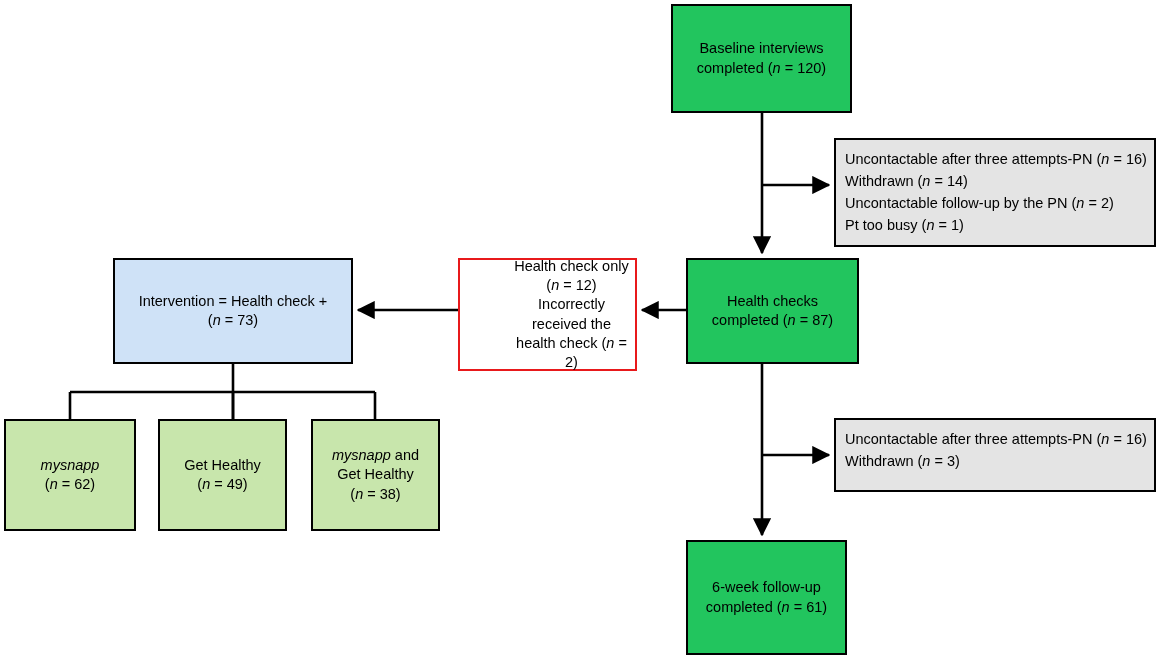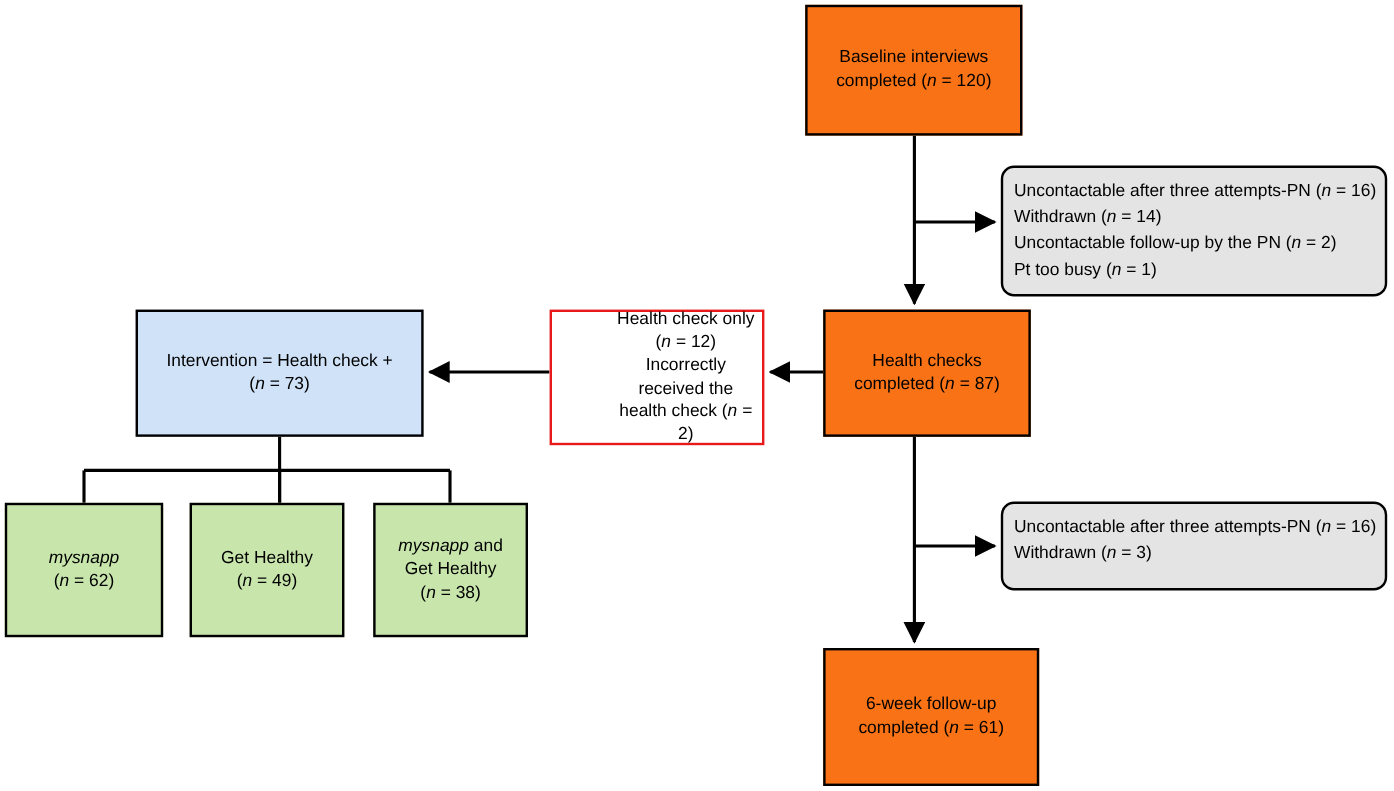--- a/index.html
+++ b/index.html
@@ -5,25 +5,25 @@
   html,body{margin:0;padding:0;background:#ffffff;}
   body{width:1162px;height:659px;position:relative;overflow:hidden;
        font-family:"Liberation Sans","DejaVu Sans",sans-serif;
        -webkit-font-smoothing:antialiased;}
   #canvas{position:absolute;left:0;top:0;width:1162px;height:659px;}
   svg.edges{position:absolute;left:0;top:0;width:1162px;height:659px;pointer-events:none;}
   .node{position:absolute;box-sizing:border-box;border:2px solid #000000;
         display:flex;align-items:center;justify-content:center;text-align:center;
         font-size:14.5px;line-height:1.32;color:#000000;}
   .node .txt{padding:0 6px;width:100%;}
-  .orange{background:#f97316;}
+  .orange{background:#22c55e;}
   .blue{background:#cfe2f7;align-items:center;}
   .green{background:#c8e6ac;}
   .red{background:#ffffff;border-color:#e8191b;padding-left:48px;}
-  .gray{background:#e4e4e4;display:block;text-align:left;padding:8px 8px 6px 9px;border-radius:11px;}
+  .gray{background:#e4e4e4;display:block;text-align:left;padding:8px 8px 6px 9px;}
   .gray .txt{padding:0;text-align:left;}
   .gray .line{white-space:nowrap;line-height:1.52;font-size:14.5px;}
   i.var{font-style:italic;}
   em.it{font-style:italic;}
 </style>
 </head>
 <body>
 
 <div id="canvas">
 
@@ -114,20 +114,20 @@
     </div>
   </div>
 
   <div class="node gray" style="left:834px;top:418px;width:322px;height:74px;">
     <div class="txt">
       <div class="line"><span>Uncontactable after three attempts-PN (</span><i class="var">n</i><span> = 16)</span></div>
       <div class="line"><span>Withdrawn (</span><i class="var">n</i><span> = 3)</span></div>
     </div>
   </div>
 
-  <div class="node orange" style="left:686px;top:540px;width:180px;height:115px;">
+  <div class="node orange" style="left:686px;top:540px;width:161px;height:115px;">
     <div class="txt">
       <span>6-week follow-up</span><br>
       <span>completed (</span><i class="var">n</i><span> = 61)</span>
     </div>
   </div>
 
 </div>
 
 </body></html>

